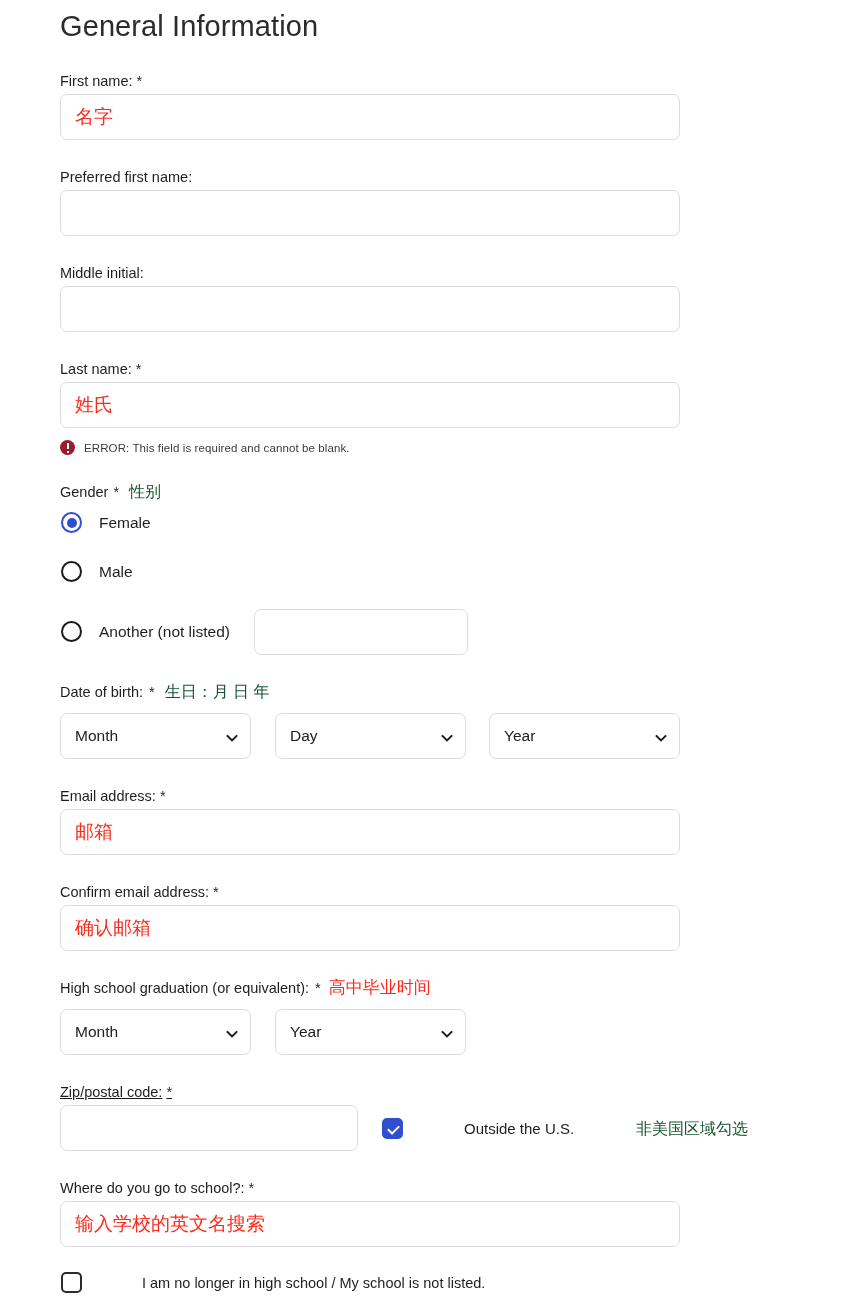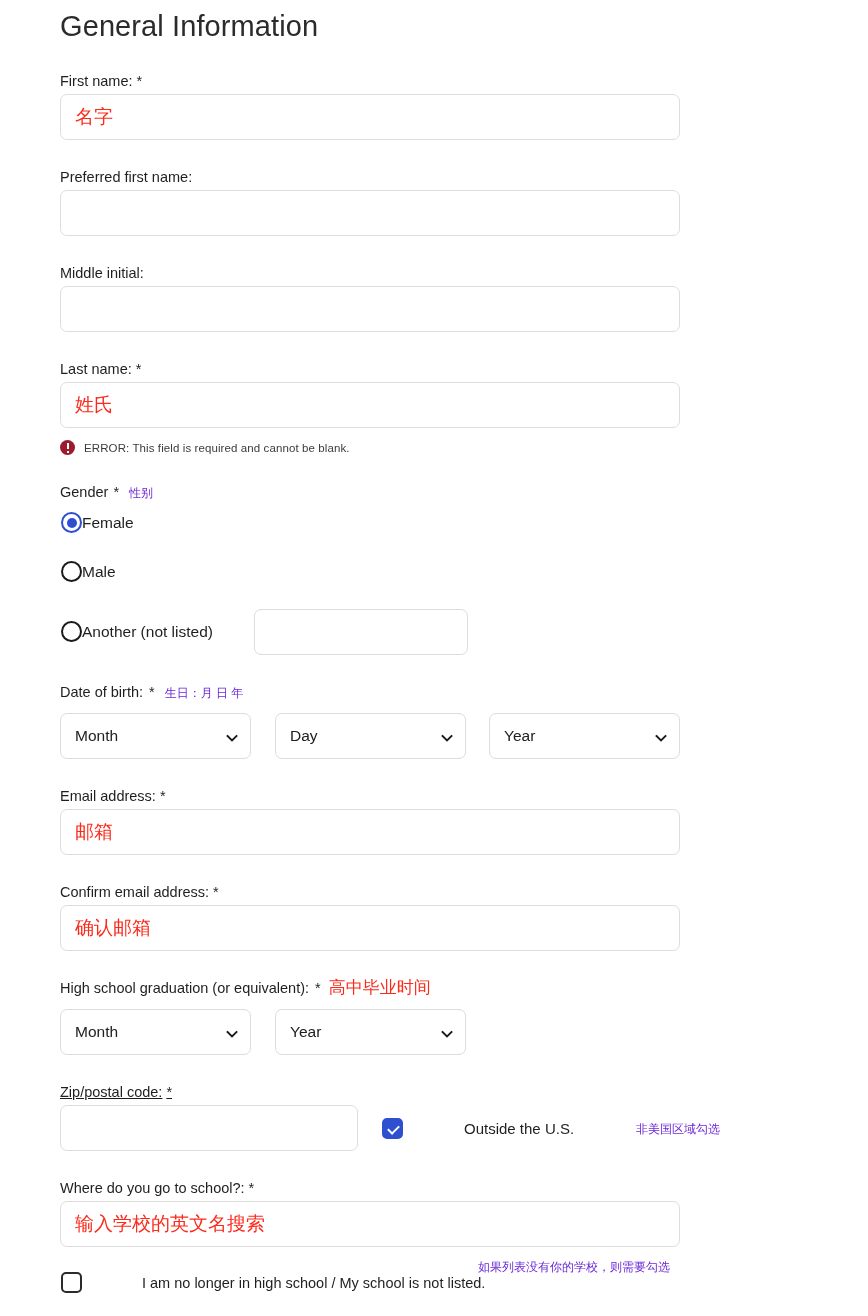--- a/index.html
+++ b/index.html
@@ -29,22 +29,22 @@
 
   .field-label {
     font-size: 14.5px;
     color: #1f1f1f;
     line-height: 18px;
     white-space: nowrap;
   }
   .req-star { font-size: 14.5px; color: #1f1f1f; }
 
   .annot {
-    color: #6d28d9;
-    font-size: 12px;
+    color: #14532d;
+    font-size: 16px;
     line-height: 18px;
     white-space: nowrap;
   }
   .annot-sm {
     color: #fb2b1c;
     font-size: 17px;
     line-height: 18px;
     white-space: nowrap;
   }
 
@@ -134,20 +134,21 @@
   }
   .radio.on::after {
     content: "";
     position: absolute;
     left: 3.5px; top: 3.5px;
     width: 10px; height: 10px;
     border-radius: 50%;
     background: #2f4fd0;
   }
   .radio-label {
+    margin-left: 17px;
     font-size: 15.5px;
     color: #1f1f1f;
     white-space: nowrap;
   }
 
   .cb-row { position: absolute; display: flex; align-items: center; gap: 48px; }
   .cb {
     width: 21px; height: 21px;
     border-radius: 5px;
     border: 2px solid #2b2b2b;
@@ -310,20 +311,19 @@
     <span class="cb-label">Outside the U.S.</span>
     <span class="annot" style="margin-left:14px;">非美国区域勾选</span>
   </div>
 
   <div class="lbl-abs" style="left:60px; top:1179px;">
     <span class="field-label">Where do you go to school?:</span>
     <span class="req-star" style="margin-left:4px;">*</span>
   </div>
   <div class="txt-input" style="left:60px; top:1201px; width:620px;" placeholder="">输入学校的英文名搜索</div>
 
-  <div class="annot" style="position:absolute; left:478px; top:1258px;">如果列表没有你的学校，则需要勾选</div>
 
   <div class="cb-row" style="left:61px; top:1272px;">
     <span class="cb"></span>
     <span class="cb-label small">I am no longer in high school / My school is not listed.</span>
   </div>
 
 </div>
 
 </body></html>

